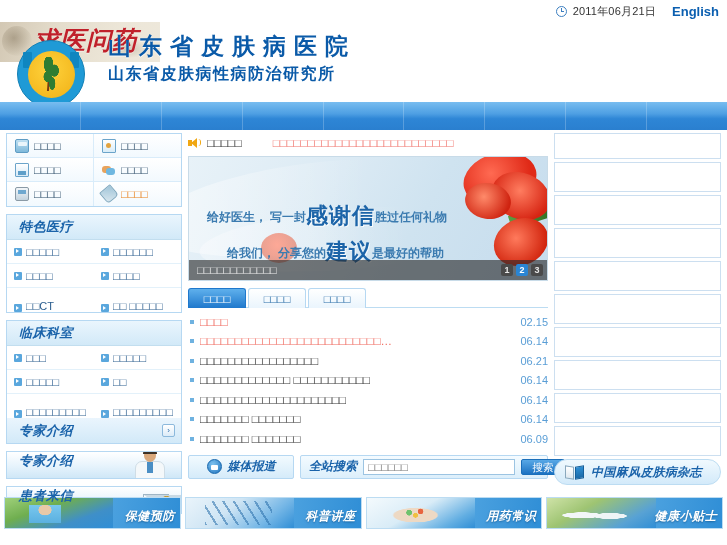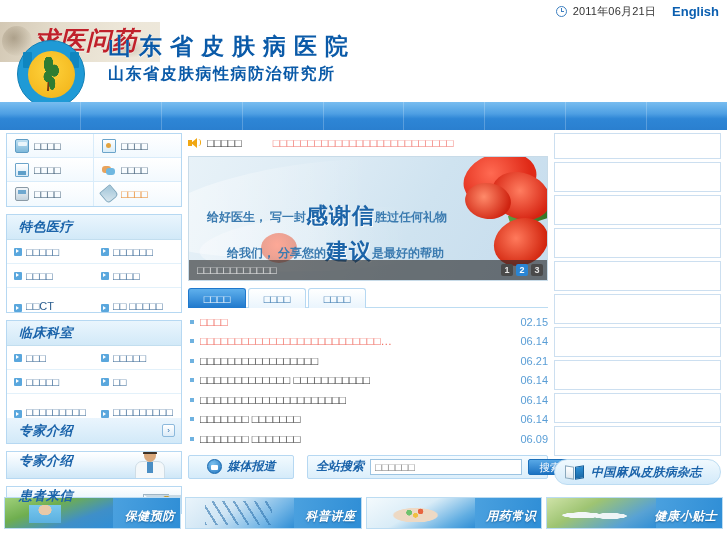--- a/index.html
+++ b/index.html
@@ -333,21 +333,21 @@
     height: 19.5px; display: flex; align-items: center;
     font-size: 11.5px; color: #2f2f2f;
   }
   .news-bullet {
     width: 4px; height: 4px; background: #6fb2e0; flex: none; margin: 0 6px 0 2px;
   }
   .news-title { flex: 1; white-space: nowrap; overflow: hidden; text-overflow: ellipsis; }
   .news-title.red { color: #ef6a5f; }
   .news-date { font-size: 11px; color: #5a9ed6; flex: none; padding-left: 8px; }
 
-  .bottom-row { display: flex; gap: 13px; margin-top: 6px; align-items: flex-end; }
+  .bottom-row { display: flex; gap: 6px; margin-top: 6px; align-items: flex-end; }
   .media-box {
     width: 106px; height: 24px; border: 1px solid #b6d8f2; border-radius: 2px;
     background: linear-gradient(to bottom, #f2fafe, #d5ebfa);
     display: flex; align-items: center; justify-content: center; gap: 6px;
   }
   .cam-icon {
     width: 15px; height: 15px; border-radius: 50%;
     background: radial-gradient(circle at 38% 32%, #7fc2ef, #1f74bf);
     border: 1px solid #1566ad; position: relative; flex: none;
   }

